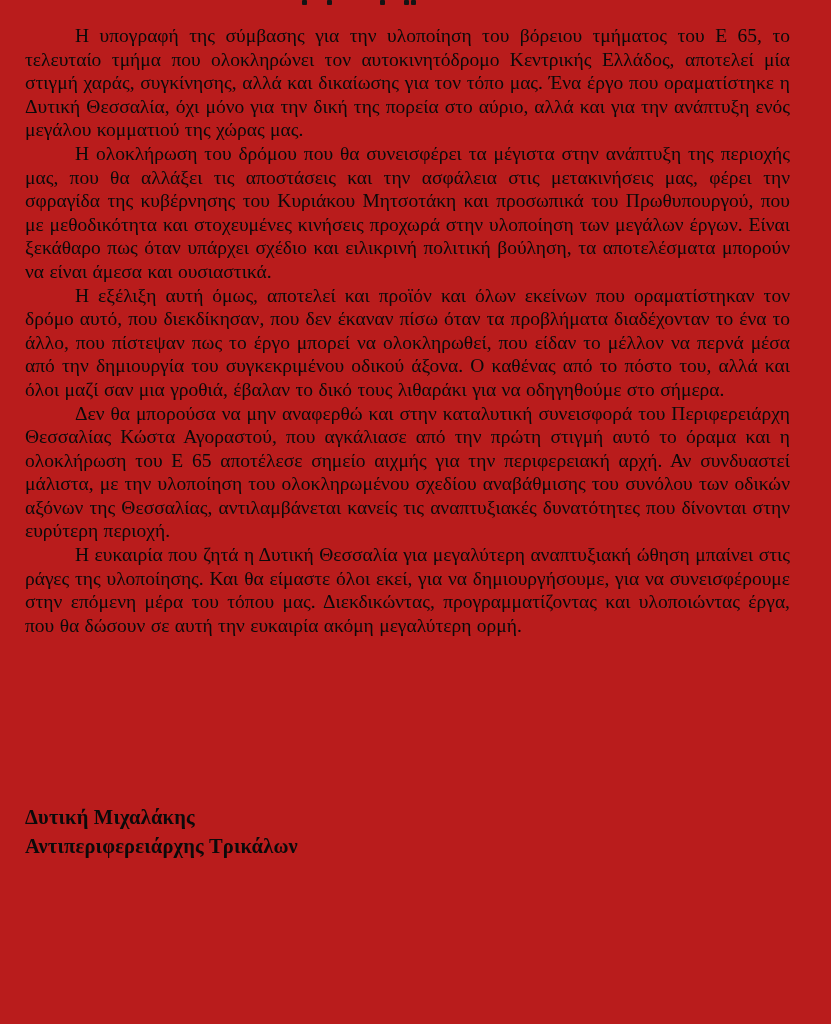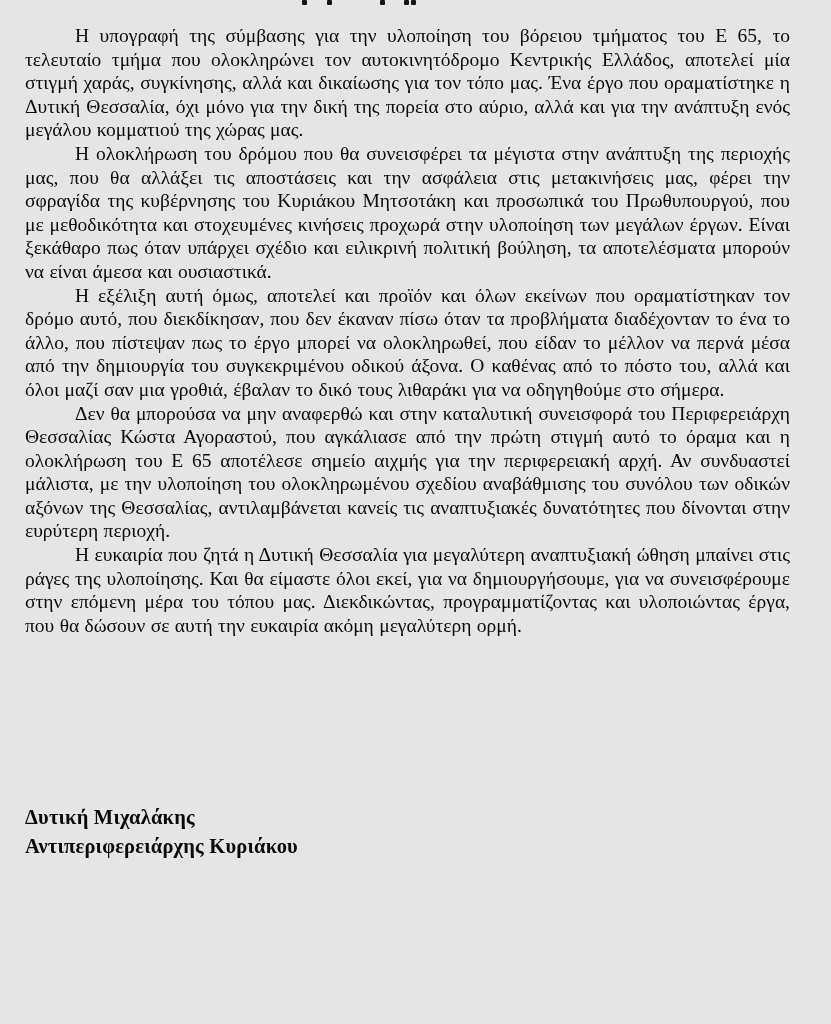--- a/index.html
+++ b/index.html
@@ -12,21 +12,21 @@
     height: 1024px;
     font-family: "Liberation Serif", "DejaVu Serif", serif;
     color: #0a0a0a;
     position: relative;
     overflow: hidden;
   }
   .page {
     position: relative;
     width: 831px;
     height: 1024px;
-    background: #e5e5e5;
+    background: #b91c1c;
   }
   
   .top-remnant {
     position: absolute;
     top: 0;
     left: 0;
     width: 831px;
     height: 8px;
   }
   .top-remnant .dot {
@@ -80,16 +80,16 @@
   <div class="body-text">
     <p>Η υπογραφή της σύμβασης για την υλοποίηση του βόρειου τμήματος του Ε 65, το τελευταίο τμήμα που ολοκληρώνει τον αυτοκινητόδρομο Κεντρικής Ελλάδος, αποτελεί μία στιγμή χαράς, συγκίνησης, αλλά και δικαίωσης για τον τόπο μας. Ένα έργο που οραματίστηκε η Δυτική Θεσσαλία, όχι μόνο για την δική της πορεία στο αύριο, αλλά και για την ανάπτυξη ενός μεγάλου κομματιού της χώρας μας.</p>
     <p>Η ολοκλήρωση του δρόμου που θα συνεισφέρει τα μέγιστα στην ανάπτυξη της περιοχής μας, που θα αλλάξει τις αποστάσεις και την ασφάλεια στις μετακινήσεις μας, φέρει την σφραγίδα της κυβέρνησης του Κυριάκου Μητσοτάκη και προσωπικά του Πρωθυπουργού, που με μεθοδικότητα και στοχευμένες κινήσεις προχωρά στην υλοποίηση των μεγάλων έργων. Είναι ξεκάθαρο πως όταν υπάρχει σχέδιο και ειλικρινή πολιτική βούληση, τα αποτελέσματα μπορούν να είναι άμεσα και ουσιαστικά.</p>
     <p>Η εξέλιξη αυτή όμως, αποτελεί και προϊόν και όλων εκείνων που οραματίστηκαν τον δρόμο αυτό, που διεκδίκησαν, που δεν έκαναν πίσω όταν τα προβλήματα διαδέχονταν το ένα το άλλο, που πίστεψαν πως το έργο μπορεί να ολοκληρωθεί, που είδαν το μέλλον να περνά μέσα από την δημιουργία του συγκεκριμένου οδικού άξονα. Ο καθένας από το πόστο του, αλλά και όλοι μαζί σαν μια γροθιά, έβαλαν το δικό τους λιθαράκι για να οδηγηθούμε στο σήμερα.</p>
     <p>Δεν θα μπορούσα να μην αναφερθώ και στην καταλυτική συνεισφορά του Περιφερειάρχη Θεσσαλίας Κώστα Αγοραστού, που αγκάλιασε από την πρώτη στιγμή αυτό το όραμα και η ολοκλήρωση του Ε 65 αποτέλεσε σημείο αιχμής για την περιφερειακή αρχή. Αν συνδυαστεί μάλιστα, με την υλοποίηση του ολοκληρωμένου σχεδίου αναβάθμισης του συνόλου των οδικών αξόνων της Θεσσαλίας, αντιλαμβάνεται κανείς τις αναπτυξιακές δυνατότητες που δίνονται στην ευρύτερη περιοχή.</p>
     <p>Η ευκαιρία που ζητά η Δυτική Θεσσαλία για μεγαλύτερη αναπτυξιακή ώθηση μπαίνει στις ράγες της υλοποίησης. Και θα είμαστε όλοι εκεί, για να δημιουργήσουμε, για να συνεισφέρουμε στην επόμενη μέρα του τόπου μας. Διεκδικώντας, προγραμματίζοντας και υλοποιώντας έργα, που θα δώσουν σε αυτή την ευκαιρία ακόμη μεγαλύτερη ορμή.</p>
   </div>
 
   <div class="signature">
     <p>Δυτική Μιχαλάκης</p>
-    <p>Αντιπεριφερειάρχης Κυριάκου</p>
+    <p>Αντιπεριφερειάρχης Τρικάλων</p>
   </div>
 
 </div>
 
 </body></html>

